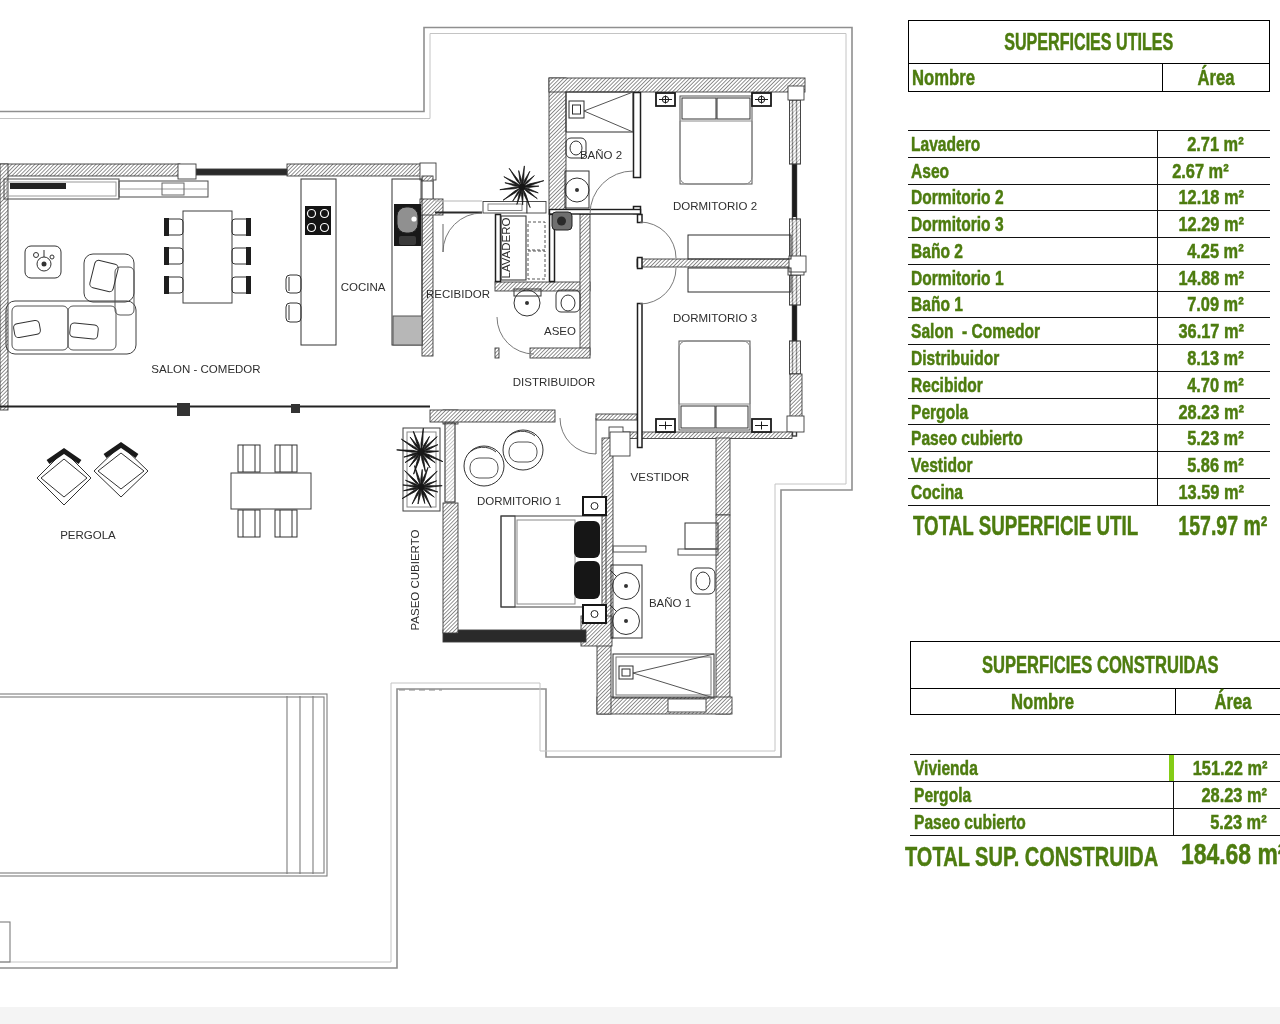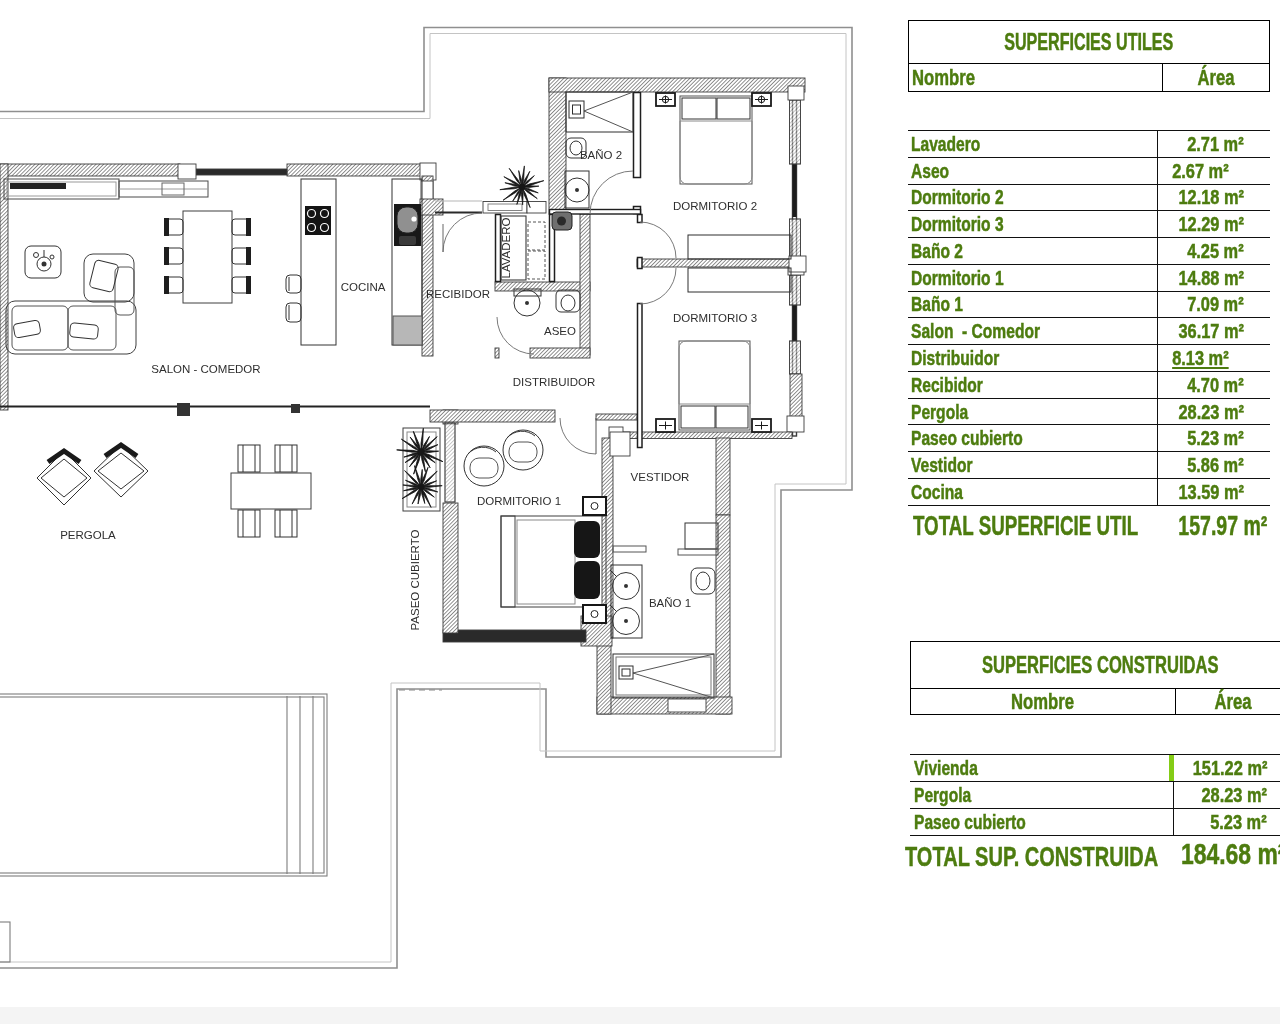--- a/index.html
+++ b/index.html
@@ -398,21 +398,21 @@
         <span class="cond" style="font-size:20.5px;transform:scaleX(0.76);">Salon&nbsp; - Comedor</span>
       </div>
       <div style="flex:1;height:100%;display:flex;align-items:center;justify-content:flex-end;padding-right:26px;">
         <span class="condr" style="font-size:20.5px;transform:scaleX(0.80);">36.17 m²</span>
       </div>
     </div>
     <div style="height:25.78px;border-bottom:1px solid #111;display:flex;align-items:center;">
       <div style="width:250px;padding-left:3px;border-right:1px solid #111;height:100%;display:flex;align-items:center;box-sizing:border-box;">
         <span class="cond" style="font-size:20.5px;transform:scaleX(0.76);">Distribuidor</span>
       </div>
-      <div style="flex:1;height:100%;display:flex;align-items:center;padding-right:26px;text-decoration:underline;">
+      <div style="flex:1;height:100%;display:flex;align-items:center;justify-content:flex-end;padding-right:26px;">
         <span class="condr" style="font-size:20.5px;transform:scaleX(0.80);">8.13 m²</span>
       </div>
     </div>
     <div style="height:25.78px;border-bottom:1px solid #111;display:flex;align-items:center;">
       <div style="width:250px;padding-left:3px;border-right:1px solid #111;height:100%;display:flex;align-items:center;box-sizing:border-box;">
         <span class="cond" style="font-size:20.5px;transform:scaleX(0.76);">Recibidor</span>
       </div>
       <div style="flex:1;height:100%;display:flex;align-items:center;justify-content:flex-end;padding-right:26px;">
         <span class="condr" style="font-size:20.5px;transform:scaleX(0.80);">4.70 m²</span>
       </div>

